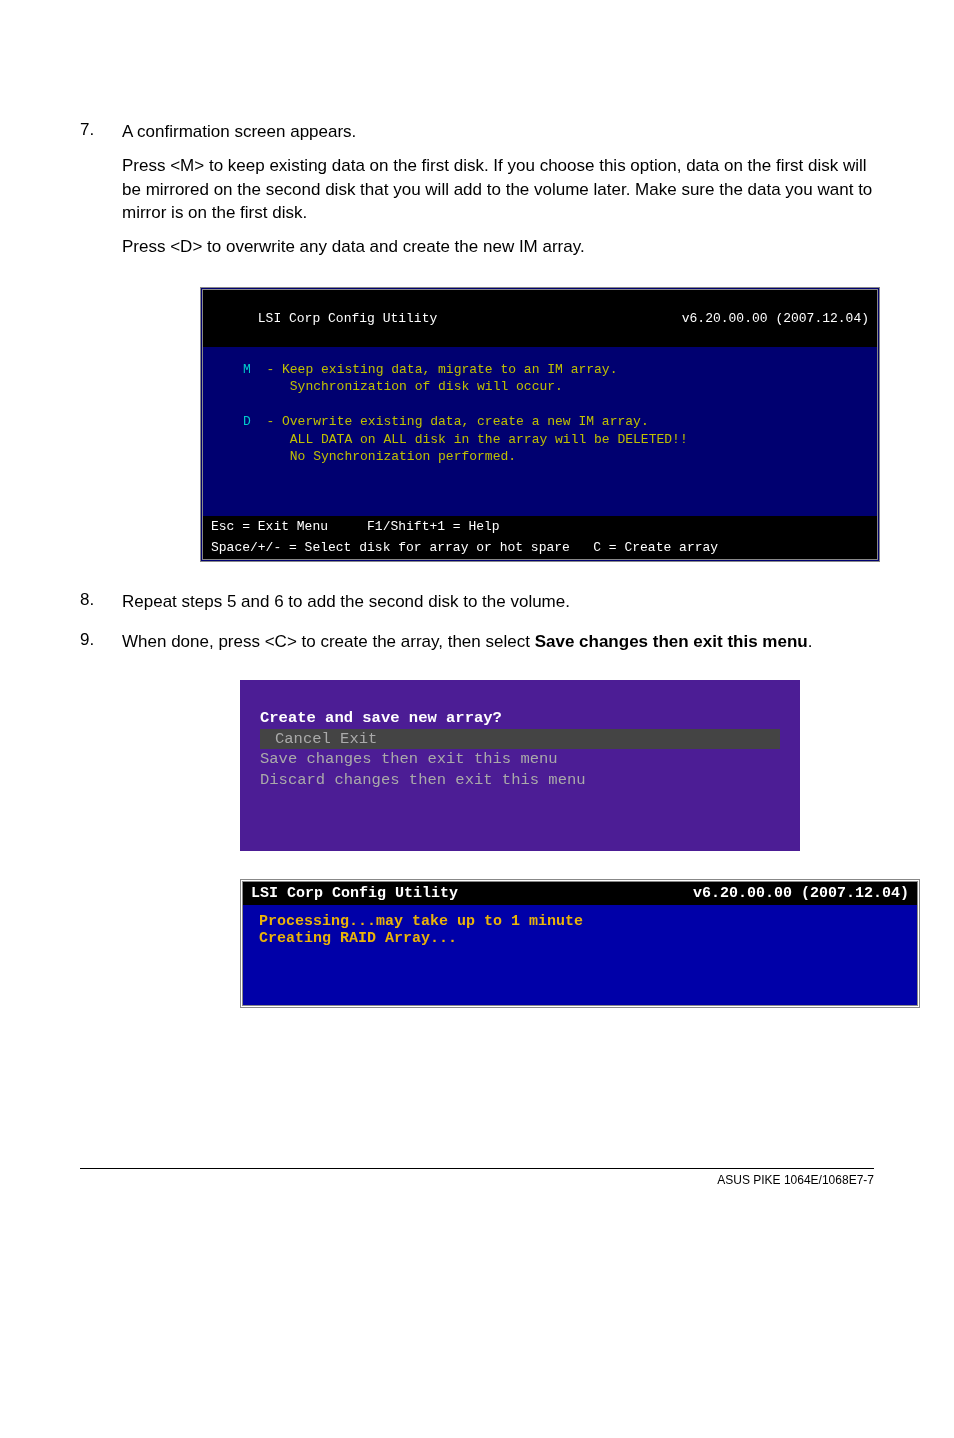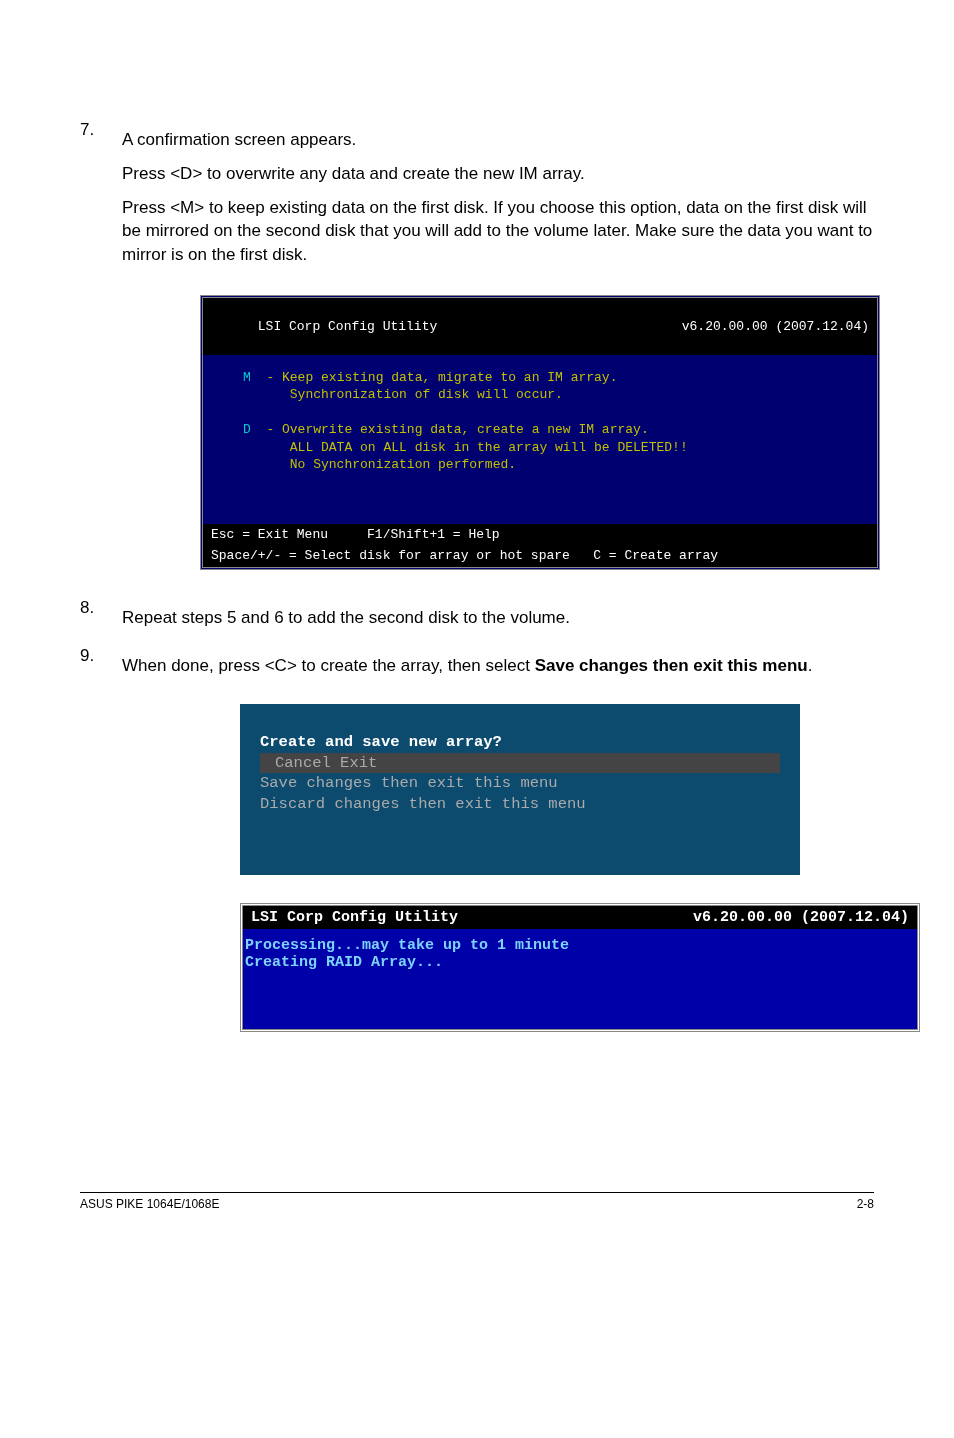--- a/index.html
+++ b/index.html
@@ -23,21 +23,21 @@
     width: 42px;
     flex-shrink: 0;
     font-size: 17px;
   }
   .step-body {
     flex: 1;
     font-size: 17px;
     line-height: 1.4;
   }
   .step-body p {
-    margin: 8px 0 10px 0;
+    margin: 0 0 10px 0;
   }
   .bios {
     font-family: "Courier New", monospace;
     background: #000070;
     border: 3px double #888;
     width: 680px;
     margin: 18px auto 28px 120px;
     font-size: 13px;
     line-height: 1.35;
     color: #c0c000;
@@ -55,21 +55,21 @@
   }
   .bios .body {
     padding: 14px 40px 50px 40px;
     white-space: pre-wrap;
   }
   .bios .key { color: #00cccc; }
   .bold { font-weight: bold; }
 
   .menu {
     font-family: "Courier New", monospace;
-    background: #0c4a6e;
+    background: #4c1d95;
     color: #fff;
     width: 560px;
     margin: 16px auto 28px 160px;
     padding: 28px 20px 60px 20px;
     font-size: 15.5px;
     font-weight: bold;
     line-height: 1.35;
   }
   .menu .title { margin-bottom: 0; }
   .menu .opt { background: #444; color: #aaa; padding: 0 15px; font-weight: normal; }
@@ -85,46 +85,46 @@
   .bios2 .hdr2 {
     background: #000;
     color: #fff;
     padding: 3px 8px;
     font-weight: bold;
     overflow: hidden;
   }
   .bios2 .hdr2 .ver2 { float: right; }
   .bios2 .body2 {
     background: #0000a8;
-    color: #7dd3fc;
-    padding: 8px 10px 58px 2px;
+    color: #eab308;
+    padding: 8px 10px 58px 16px;
     font-weight: bold;
     white-space: pre;
   }
 
   .footer {
     border-top: 1px solid #000;
     margin: 120px 80px 0 80px;
     padding-top: 4px;
     font-size: 12px;
     display: flex;
-    justify-content: space-between;
+    justify-content: flex-end;
   }
 </style>
 </head>
 <body>
 
 <div class="page">
 
   <div class="step">
     <div class="step-num">7.</div>
     <div class="step-body">
       <p>A confirmation screen appears.</p>
+      <p>Press &lt;M&gt; to keep existing data on the first disk. If you choose this option, data on the first disk will be mirrored on the second disk that you will add to the volume later. Make sure the data you want to mirror is on the first disk.</p>
       <p>Press &lt;D&gt; to overwrite any data and create the new IM array.</p>
-      <p>Press &lt;M&gt; to keep existing data on the first disk. If you choose this option, data on the first disk will be mirrored on the second disk that you will add to the volume later. Make sure the data you want to mirror is on the first disk.</p>
     </div>
   </div>
 
   <div class="bios">
     <div class="hdr">
       <span>LSI Corp Config Utility</span><span class="ver">v6.20.00.00 (2007.12.04)</span>
     </div>
     <div class="body"><span class="key">M</span><span>  - Keep existing data, migrate to an IM array.
       Synchronization of disk will occur.</span>
 
@@ -162,14 +162,14 @@
       <span>LSI Corp Config Utility</span><span class="ver2">v6.20.00.00 (2007.12.04)</span>
     </div>
     <div class="body2"><span>Processing...may take up to 1 minute</span>
 <span>Creating RAID Array...</span></div>
   </div>
 
 </div>
 
 <div class="footer">
   <span>ASUS PIKE 1064E/1068E</span>
-  <span>2-8</span>
+  <span>7-7</span>
 </div>
 
 </body></html>

